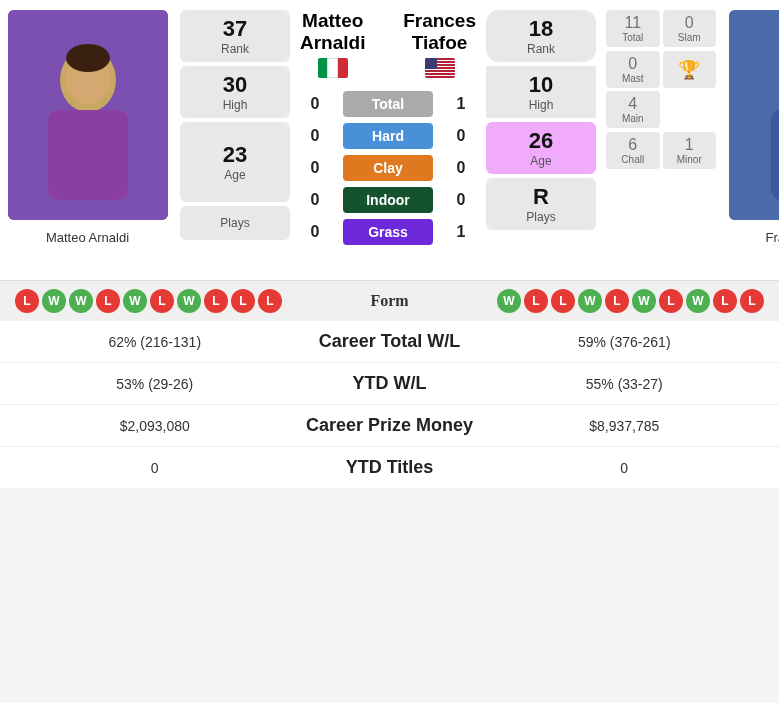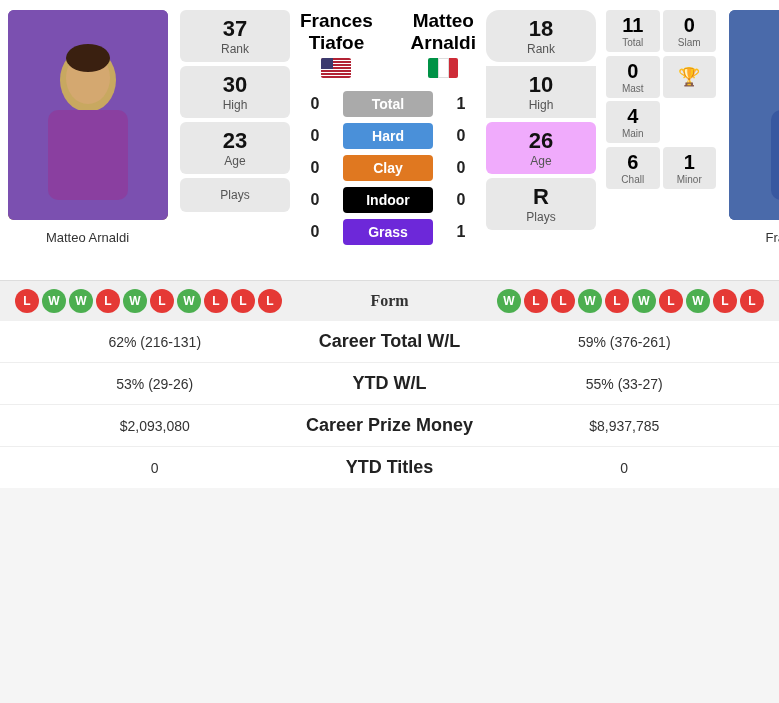--- a/index.html
+++ b/index.html
@@ -44,21 +44,21 @@
     .surface-total {
       background: #bbb;
     }
     .surface-hard {
       background: #4a90d9;
     }
     .surface-clay {
       background: #e07820;
     }
     .surface-indoor {
-      background: #000000;
+      background: #14532d;
     }
     .surface-grass {
       background: #6d28d9;
     }
 
     
     .player-name-below {
       text-align: center;
       font-size: 13px;
       color: #333;
@@ -132,21 +132,21 @@
       grid-template-columns: 1fr 1fr;
       gap: 3px;
       margin-bottom: 4px;
     }
     .two-col-stats .sc {
       background: #e8e8e8;
       border-radius: 4px;
       text-align: center;
       padding: 4px 2px;
     }
-    .two-col-stats .sc .n { font-size: 20px; font-weight: bold; color: #000000; }
+    .two-col-stats .sc .n { font-size: 16px; font-weight: normal; color: #737373; }
     .two-col-stats .sc .l { font-size: 10px; color: #666; }
 
     
     .center-header {
       display: flex;
       width: 100%;
       justify-content: space-between;
       align-items: flex-start;
       padding: 10px 5px 0 5px;
     }
@@ -296,50 +296,50 @@
 
     <div class="col-stats-left">
   <div style="background:#e8e8e8;border-radius:6px;width:110px;text-align:center;padding:6px 4px;margin-bottom:4px;">
     <div style="font-size:22px;font-weight:bold;color:#111;">37</div>
     <div style="font-size:12px;color:#555;">Rank</div>
   </div>
   <div style="background:#e8e8e8;border-radius:6px;width:110px;text-align:center;padding:6px 4px;margin-bottom:4px;">
     <div style="font-size:22px;font-weight:bold;color:#111;">30</div>
     <div style="font-size:12px;color:#555;">High</div>
   </div>
-  <div style="background:#e8e8e8;border-radius:6px;width:110px;text-align:center;padding:6px 4px;margin-bottom:4px;">
+  <div style="background:#e8e8e8;border-radius:6px;width:110px;text-align:center;padding:20px 4px;margin-bottom:4px;">
     <div style="font-size:22px;font-weight:bold;color:#111;">23</div>
     <div style="font-size:12px;color:#555;">Age</div>
   </div>
   <div style="background:#e8e8e8;border-radius:6px;width:110px;text-align:center;padding:6px 4px;margin-bottom:4px;">
     <div style="font-size:12px;color:#555;padding:4px;">Plays</div>
   </div>
 </div>
 
     <div class="col-center">
 
       <div class="center-header">
-        <div style="text-align:center;">
-          <div style="font-size:19px;font-weight:bold;">Frances</div>
-          <div style="font-size:19px;font-weight:bold;">Tiafoe</div>
-          <div style="margin-top:4px;">
-            <span class="flag-us"></span>
-          </div>
-        </div>
         <div style="text-align:center;">
           <div style="font-size:19px;font-weight:bold;">Matteo</div>
           <div style="font-size:19px;font-weight:bold;">Arnaldi</div>
           <div style="margin-top:4px;">
             <span class="flag-it">
               <span class="g"></span>
                 <span class="w"></span>
                 <span class="r"></span>
             </span>
           </div>
         </div>
+        <div style="text-align:center;">
+          <div style="font-size:19px;font-weight:bold;">Frances</div>
+          <div style="font-size:19px;font-weight:bold;">Tiafoe</div>
+          <div style="margin-top:4px;">
+            <span class="flag-us"></span>
+          </div>
+        </div>
       </div>
 
       <div class="surface-rows" style="margin-top:10px;">
 
         <div class="surface-row total-row">
           <span class="score-val surface-score">0</span>
           <span class="surface-badge surface-total">Total</span>
           <span class="score-val surface-score">1</span>
         </div>
 

